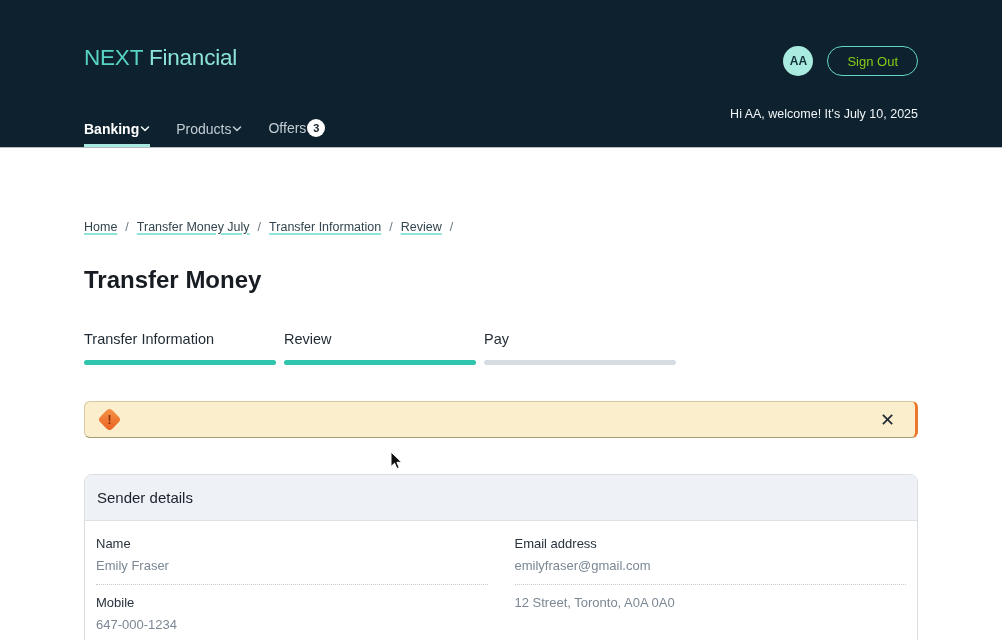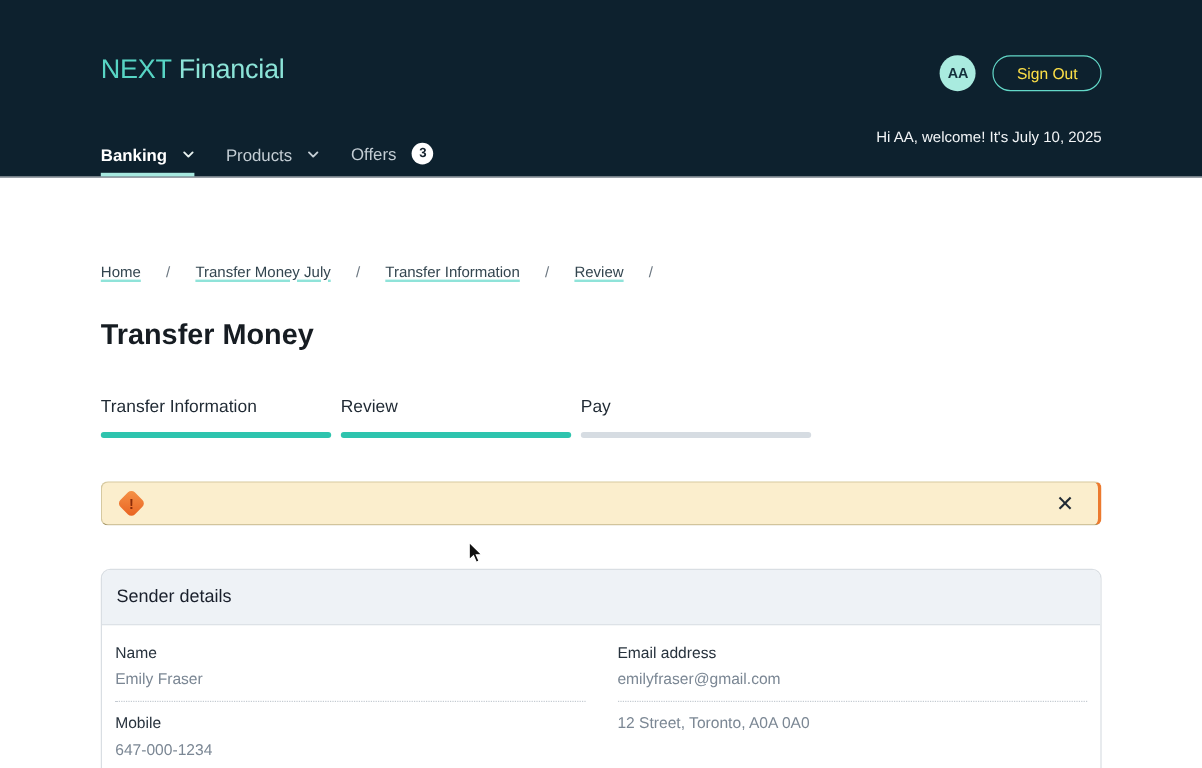--- a/index.html
+++ b/index.html
@@ -23,49 +23,49 @@
   .logo .lg2 { color:#8ce4d8; }
   .account { position:absolute; right:84px; top:46px; display:flex; align-items:center; gap:14px; }
   .avatar {
     width:30px; height:30px; border-radius:50%; background:#a9ebdf;
     color:#13303b; font-size:12px; font-weight:bold;
     display:flex; align-items:center; justify-content:center; cursor:default;
   }
   .signout-btn {
     height:30px; padding:0 19px; border-radius:15px;
     border:1.5px solid #63d8c8; background:transparent;
-    color:#fde047; font-size:13px; font-family:inherit; cursor:pointer;
+    color:#84cc16; font-size:13px; font-family:inherit; cursor:pointer;
     display:flex; align-items:center;
   }
   .nav-row {
     position:absolute; left:84px; right:84px; bottom:0;
     display:flex; align-items:flex-end;
   }
   .nav-item {
-    display:flex; align-items:center; gap:13px;
+    display:flex; align-items:center; gap:1px;
     padding-bottom:7px; margin-right:26px;
     border-bottom:3px solid transparent;
     font-size:14px; color:#c3cdd4; cursor:pointer;
   }
   .nav-item.active { color:#ffffff; font-weight:bold; border-bottom-color:#a7e9e0; }
   .chev { width:10px; height:10px; display:inline-block; }
   .chev svg { display:block; }
   .nav-badge {
     width:18px; height:18px; border-radius:50%; background:#ffffff;
     color:#13212c; font-size:11px; font-weight:bold;
     display:flex; align-items:center; justify-content:center;
   }
   .welcome {
     margin-left:auto; padding-bottom:26px;
     font-size:12.5px; color:#f2f5f7;
   }
 
   
   .main { position:absolute; left:84px; top:148px; width:834px; }
-  .breadcrumb { margin-top:72px; font-size:12.5px; display:flex; gap:21px; align-items:center; }
+  .breadcrumb { margin-top:72px; font-size:12.5px; display:flex; gap:8px; align-items:center; }
   .crumb {
     color:#33454f; cursor:pointer;
     text-decoration:underline; text-decoration-color:#8fe3d9;
     text-decoration-thickness:2px; text-underline-offset:2px;
   }
   .crumb-sep { color:#6b7680; }
   .page-title { margin-top:32px; font-size:24px; font-weight:bold; color:#161c22; }
 
   .steps { margin-top:37px; display:flex; gap:8px; }
   .step { width:192px; cursor:pointer; }

